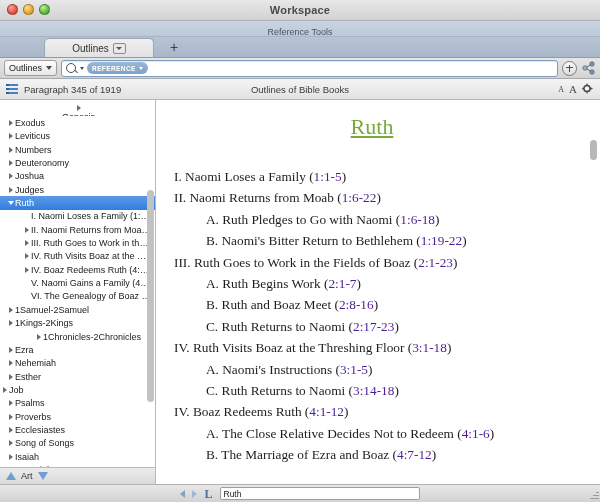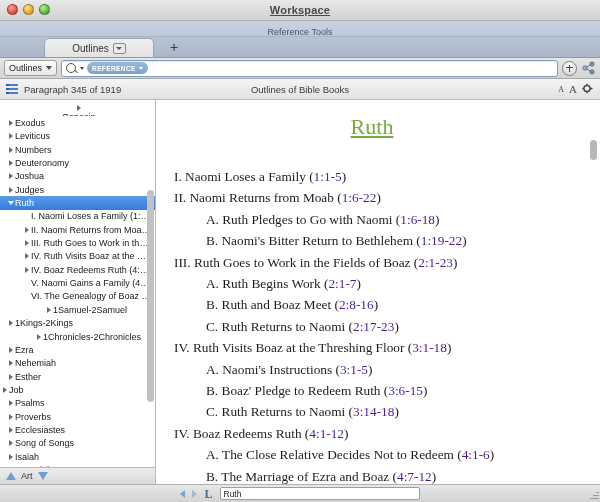--- a/index.html
+++ b/index.html
@@ -48,21 +48,20 @@
   .dot.close  { background: radial-gradient(circle at 35% 30%, #ff9d92, #e0483e 70%); }
   .dot.min    { background: radial-gradient(circle at 35% 30%, #ffe085, #e3a028 70%); }
   .dot.max    { background: radial-gradient(circle at 35% 30%, #bdf08f, #4fb23a 70%); }
   .win-title {
     text-align: center;
     font-size: 11px;
     line-height: 20px;
     color: #4a4a4a;
     font-weight: 600;
     letter-spacing: .2px;
-    text-decoration: underline;
   }
 
   
   .subtitle-strip {
     height: 15px;
     background: linear-gradient(to bottom, #c9d4e0 0%, #bcc9d8 100%);
     border-bottom: 1px solid #a8b4c2;
     text-align: center;
     flex: 0 0 auto;
   }
@@ -616,21 +615,21 @@
             <span class="tree-label">IV. Boaz Redeems Ruth (4:1-12)</span>
           </div>
           <div class="tree-row" style="padding-left: 22px;">
             <span class="disc none"></span>
             <span class="tree-label">V. Naomi Gains a Family (4:13-17)</span>
           </div>
           <div class="tree-row" style="padding-left: 22px;">
             <span class="disc none"></span>
             <span class="tree-label">VI. The Genealogy of Boaz (4:18-22)</span>
           </div>
-          <div class="tree-row" style="padding-left: 6px; margin-left: 38px;">
+          <div class="tree-row" style="padding-left: 6px;">
             <span class="disc closed"></span>
             <span class="tree-label">1Samuel-2Samuel</span>
           </div>
           <div class="tree-row" style="padding-left: 6px;">
             <span class="disc closed"></span>
             <span class="tree-label">1Kings-2Kings</span>
           </div>
           <div class="tree-row" style="padding-left: 6px; margin-left: 28px;">
             <span class="disc closed"></span>
             <span class="tree-label">1Chronicles-2Chronicles</span>
@@ -693,21 +692,20 @@
             <div class="outline-line lvl1"><span>I. Naomi Loses a Family </span><span class="paren">(</span><span class="ref">1:1-5</span><span class="paren">)</span></div>
             <div class="outline-line lvl1"><span>II. Naomi Returns from Moab </span><span class="paren">(</span><span class="ref">1:6-22</span><span class="paren">)</span></div>
             <div class="outline-line lvl2"><span>A. Ruth Pledges to Go with Naomi </span><span class="paren">(</span><span class="ref">1:6-18</span><span class="paren">)</span></div>
             <div class="outline-line lvl2"><span>B. Naomi's Bitter Return to Bethlehem </span><span class="paren">(</span><span class="ref">1:19-22</span><span class="paren">)</span></div>
             <div class="outline-line lvl1"><span>III. Ruth Goes to Work in the Fields of Boaz </span><span class="paren">(</span><span class="ref">2:1-23</span><span class="paren">)</span></div>
             <div class="outline-line lvl2"><span>A. Ruth Begins Work </span><span class="paren">(</span><span class="ref">2:1-7</span><span class="paren">)</span></div>
             <div class="outline-line lvl2"><span>B. Ruth and Boaz Meet </span><span class="paren">(</span><span class="ref">2:8-16</span><span class="paren">)</span></div>
             <div class="outline-line lvl2"><span>C. Ruth Returns to Naomi </span><span class="paren">(</span><span class="ref">2:17-23</span><span class="paren">)</span></div>
             <div class="outline-line lvl1"><span>IV. Ruth Visits Boaz at the Threshing Floor </span><span class="paren">(</span><span class="ref">3:1-18</span><span class="paren">)</span></div>
             <div class="outline-line lvl2"><span>A. Naomi's Instructions </span><span class="paren">(</span><span class="ref">3:1-5</span><span class="paren">)</span></div>
-            <div class="outline-line lvl2"><span>B. Boaz' Pledge to Redeem Ruth </span><span class="paren">(</span><span class="ref">3:6-15</span><span class="paren">)</span></div>
             <div class="outline-line lvl2"><span>C. Ruth Returns to Naomi </span><span class="paren">(</span><span class="ref">3:14-18</span><span class="paren">)</span></div>
             <div class="outline-line lvl1"><span>IV. Boaz Redeems Ruth </span><span class="paren">(</span><span class="ref">4:1-12</span><span class="paren">)</span></div>
             <div class="outline-line lvl2"><span>A. The Close Relative Decides Not to Redeem </span><span class="paren">(</span><span class="ref">4:1-6</span><span class="paren">)</span></div>
             <div class="outline-line lvl2"><span>B. The Marriage of Ezra and Boaz </span><span class="paren">(</span><span class="ref">4:7-12</span><span class="paren">)</span></div>
           </div>
       </div>
       <div class="main-scroll">
         <div class="thumb"></div>
       </div>
     </div>

